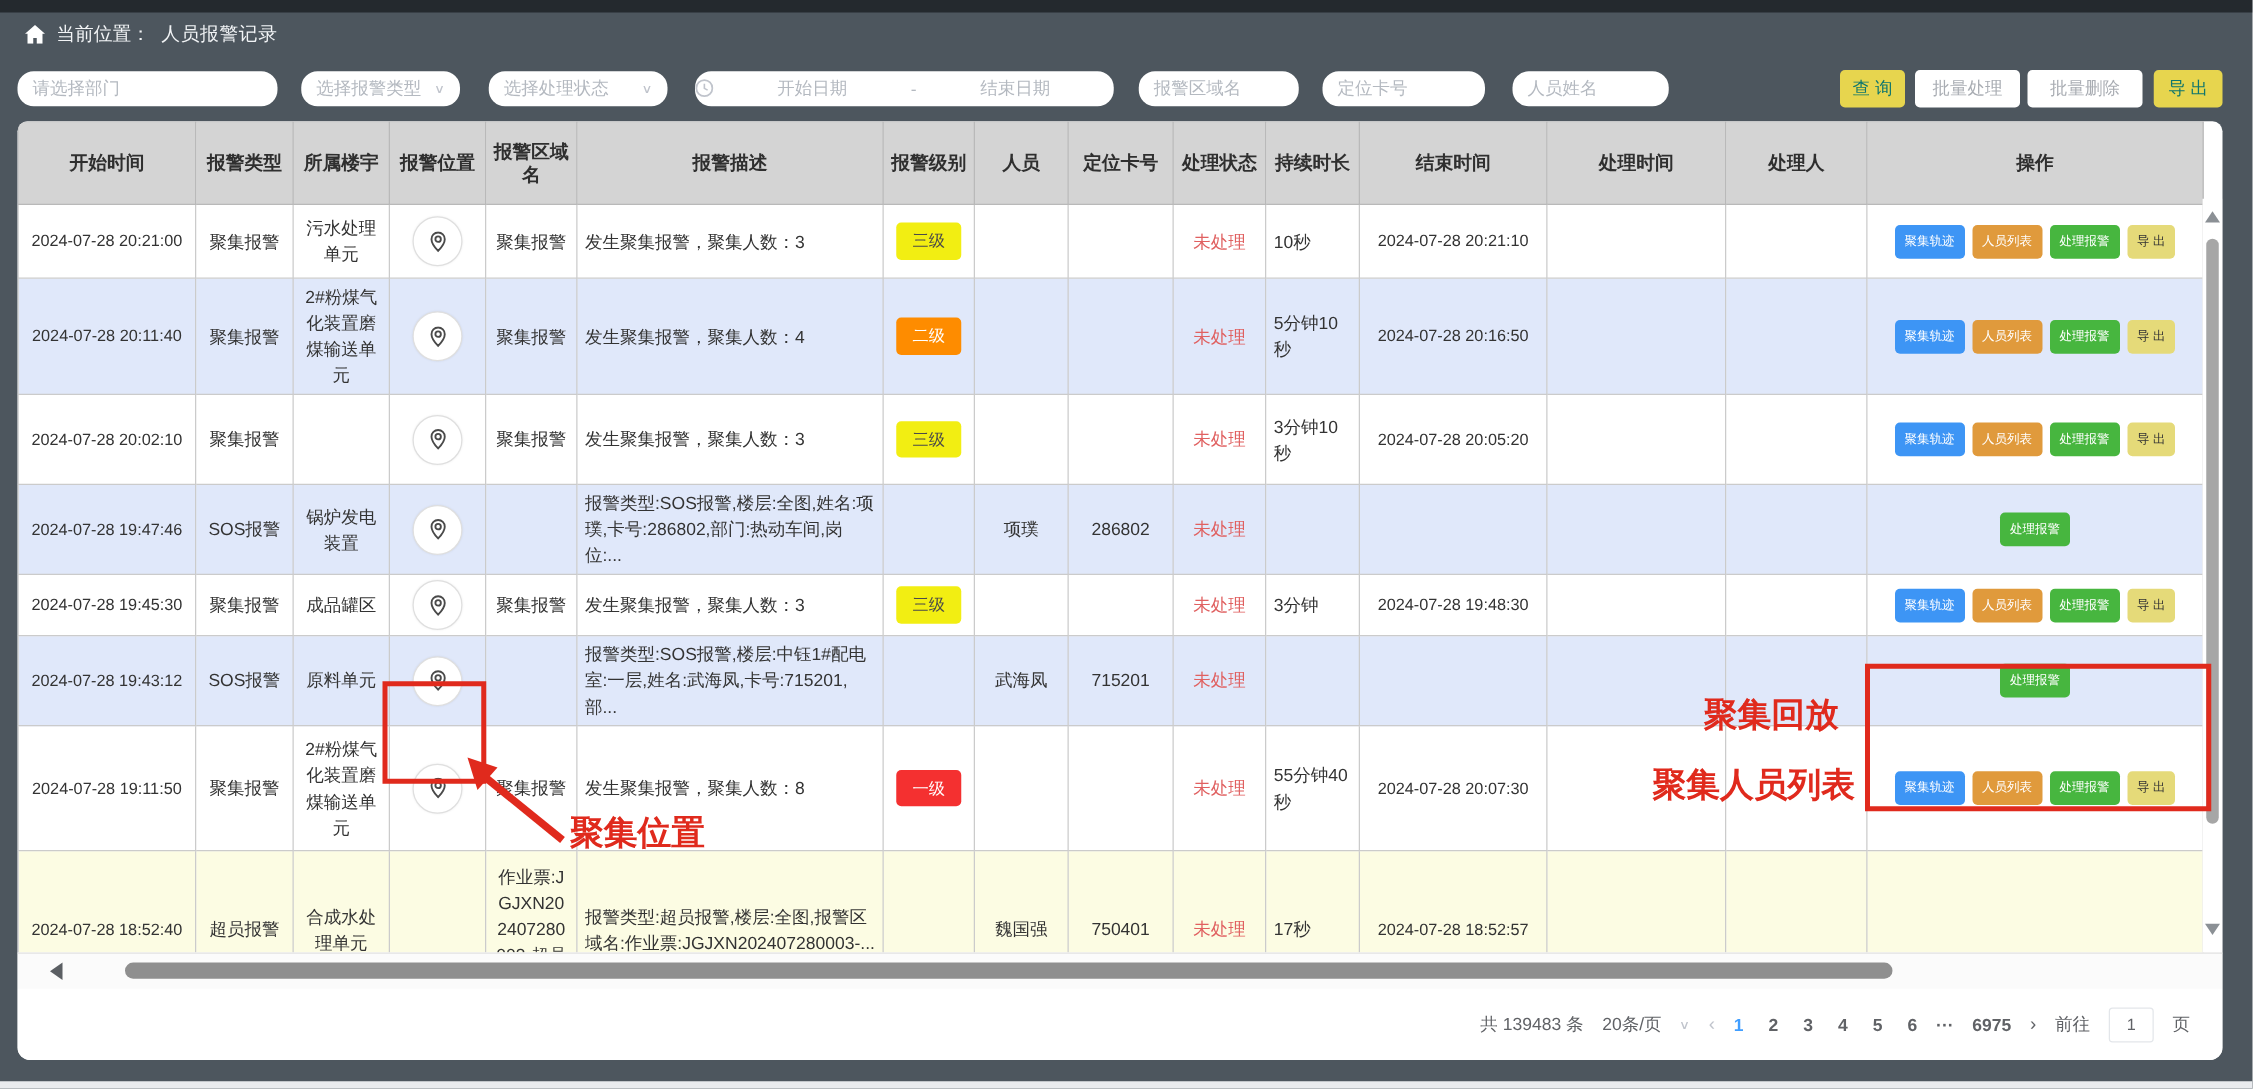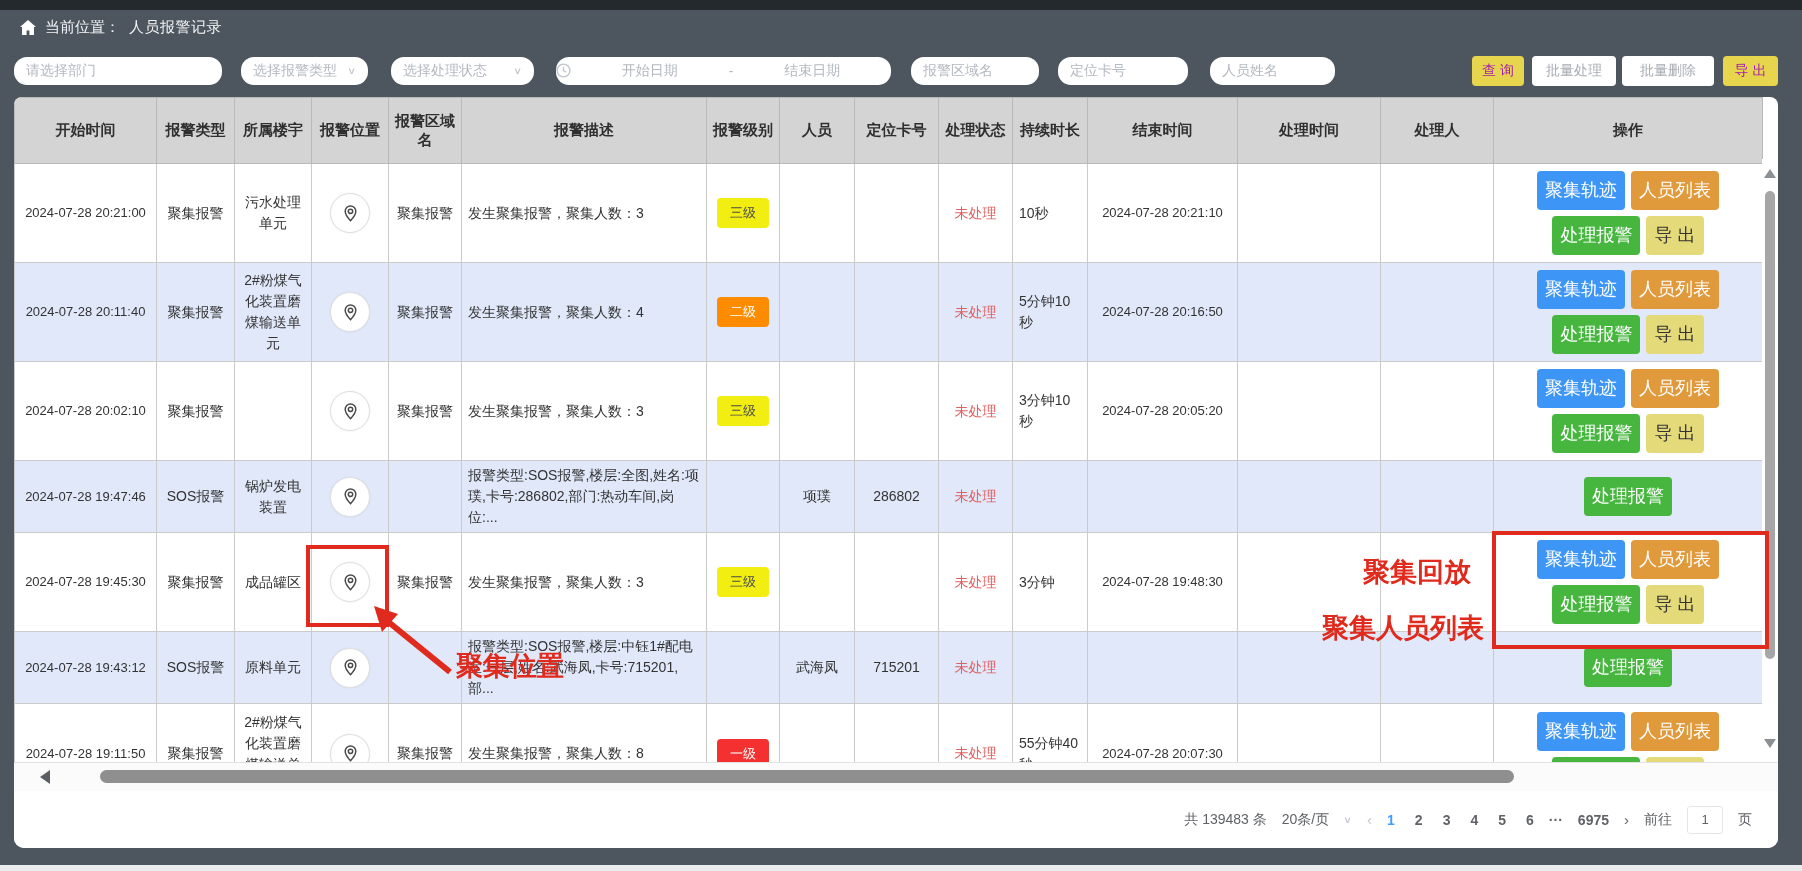--- a/index.html
+++ b/index.html
@@ -13,38 +13,38 @@
   .breadcrumb{position:absolute;left:0;top:10px;width:1802px;height:34px;display:flex;align-items:center;gap:9px;padding-left:20px;box-sizing:border-box;color:#f2f4f6;font-size:15px}
   .breadcrumb .crumb-page{letter-spacing:.5px}
   
   .filter-bar{position:absolute;left:0;top:44px;width:1802px;height:53px;display:flex;align-items:center;padding:0 24px 0 14px;box-sizing:border-box}
   .f-input{background:#fff;border-radius:13px;height:28px;display:flex;align-items:center;padding:0 12px;font-size:14px;color:#b4b9c0;box-sizing:border-box;white-space:nowrap}
   .f-select{justify-content:space-between}
   .chev{color:#c0c4cc;font-size:12px;margin-left:8px;transform:scaleY(.8)}
   .date-range{display:flex;align-items:center;background:#fff;border-radius:13px;height:28px;box-sizing:border-box;padding:0 0;font-size:14px;color:#b4b9c0}
   .date-range .dr-start,.date-range .dr-end{flex:1;text-align:center}
   .btn{height:30px;border-radius:4px;display:flex;align-items:center;justify-content:center;font-size:14px;cursor:pointer;box-sizing:border-box}
-  .btn-yellow{background:#e7d54e;color:#a21caf}
+  .btn-yellow{background:#e7d54e;color:#0f766e}
   .btn-plain{background:#fff;color:#a9adb3}
   .spacer{flex:1}
   
   .panel{position:absolute;left:14px;top:97px;width:1764px;height:751px;background:#fff;border-radius:8px 8px 10px 10px;overflow:hidden}
   .table-zone{position:relative;height:665px;overflow:hidden}
   table{border-collapse:collapse;table-layout:fixed;width:1748px;color:#333}
   th{background:#d4d4d4;border:1px solid #b9b9b9;font-size:15px;font-weight:bold;height:61px;padding:2px;color:#2f2f2f}
   td{border:1px solid #cbcbcb;text-align:center;vertical-align:middle;padding:4px 6px;font-size:14px;box-sizing:border-box;word-break:break-all;line-height:1.5}
   tr.bg-blue td{background:#e0e8fa}
   tr.bg-yellow td{background:#fcfce3}
   td.c-time{white-space:nowrap;font-size:13px;padding:4px 1px}
   td.c-desc{text-align:left}
   td.c-dur{text-align:left}
   .status-red{color:#e06060}
   .lvl{display:inline-block;min-width:36px;padding:5px 8px;border-radius:4px;font-size:13px}
   .loc-btn{width:38px;height:38px;border-radius:50%;background:#fff;border:1px solid #dfdfdf;display:inline-flex;align-items:center;justify-content:center;cursor:pointer;box-shadow:0 0 2px rgba(0,0,0,.08)}
-  .act-btn{display:inline-block;margin:3px 3px;padding:6px 8px;border-radius:4px;font-size:18px;color:#fff;cursor:pointer;white-space:nowrap}
+  .act-btn{display:inline-block;margin:3px 3px;padding:6px 8px;border-radius:4px;font-size:10px;color:#fff;cursor:pointer;white-space:nowrap}
   
   .vscroll{position:absolute;right:0;top:62px;bottom:0;width:16px;background:#fff}
   .v-up{position:absolute;left:2px;top:10px;width:0;height:0;border-left:6px solid transparent;border-right:6px solid transparent;border-bottom:9px solid #8b9095}
   .v-down{position:absolute;left:2px;bottom:14px;width:0;height:0;border-left:6px solid transparent;border-right:6px solid transparent;border-top:9px solid #8b9095}
   .v-thumb{position:absolute;left:3px;top:32px;width:10px;height:468px;background:#a6a6a6;border-radius:6px}
   .hscroll{height:28px;border-top:1px solid #e2e2e2;background:#fbfbfb;position:relative}
   .h-left{position:absolute;left:26px;top:7px;width:0;height:0;border-top:7px solid transparent;border-bottom:7px solid transparent;border-right:10px solid #5b5f63}
   .h-thumb{position:absolute;left:86px;top:7px;width:1414px;height:13px;background:#8f8f8f;border-radius:7px}
   
   .pager{height:57px;display:flex;align-items:center;justify-content:flex-end;gap:15px;padding-right:26px;font-size:14px;color:#606266;background:#fff}

